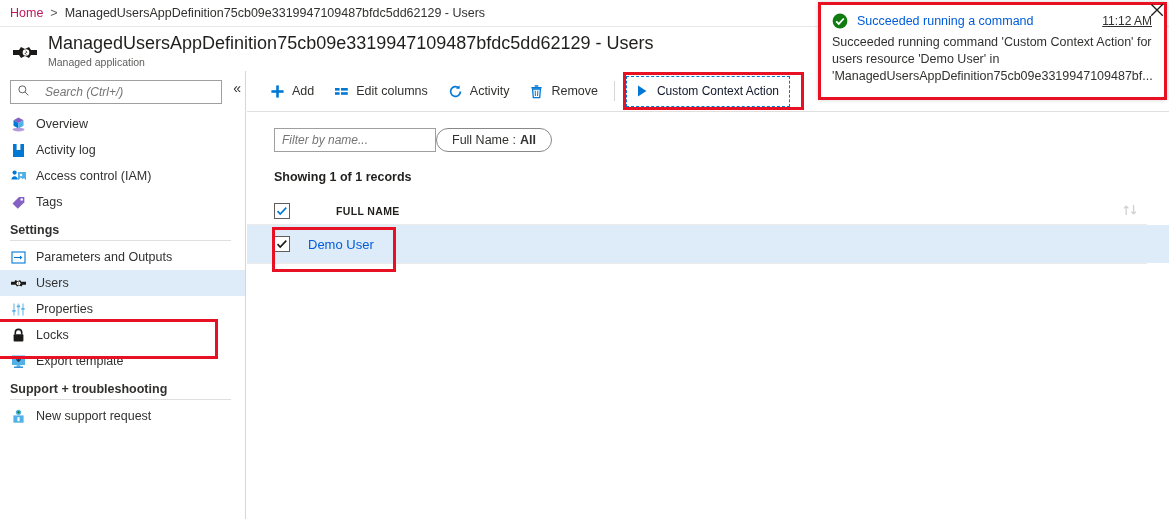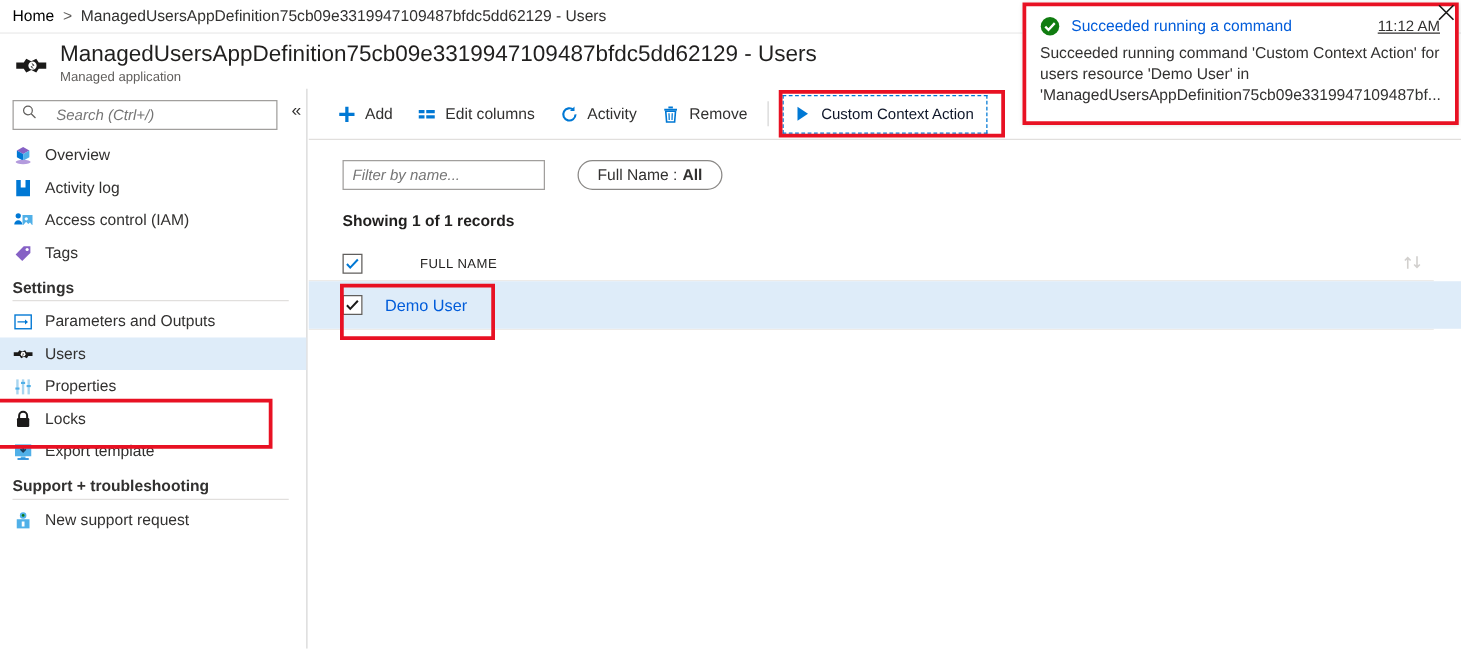--- a/index.html
+++ b/index.html
@@ -13,21 +13,21 @@
   #app { position: relative; width: 1169px; height: 519px; background: #fff; }
 
   
   #breadcrumb {
     position: absolute; left: 0; top: 0; width: 1169px; height: 27px;
     display: flex; align-items: center; padding-left: 10px;
     font-size: 12.5px; color: #323130;
     border-bottom: 1px solid #e8e8e8;
     background: #fff;
   }
-  #breadcrumb .home { color: #000000; cursor: pointer; }
+  #breadcrumb .home { color: #be185d; cursor: pointer; }
   #breadcrumb .sep { margin: 0 7px; color: #605e5c; }
   #breadcrumb .cur { color: #323130; }
 
   
   #titlebar {
     position: absolute; left: 0; top: 27px; width: 1169px; height: 44px;
     display: flex; align-items: flex-start; padding: 5px 0 0 10px;
     background: #fff;
   }
   #titlebar .tIcon { width: 32px; height: 32px; margin-top: 4px; flex: none; }
@@ -96,42 +96,42 @@
     background: #fff;
   }
   #filterrow { display: flex; align-items: center; padding: 16px 0 0 27px; }
   #filterInput {
     width: 162px; height: 24px; border: 1px solid #a19f9d; background: #fff;
     font-family: "Liberation Sans", sans-serif;
     font-size: 12px; font-style: italic; color: #605e5c;
     padding-left: 7px; outline: none;
   }
   #fullNamePill {
-    margin-left: 26px; height: 24px; border: 1px solid #8a8886; border-radius: 12px;
+    height: 24px; border: 1px solid #8a8886; border-radius: 12px;
     display: flex; align-items: center; padding: 0 15px;
     font-size: 12.5px; color: #323130; cursor: pointer; white-space: nowrap;
   }
   #fullNamePill b { margin-left: 4px; }
   #showing {
     padding: 18px 0 0 27px; font-size: 12.5px; font-weight: bold; color: #201f1e;
   }
 
   
   #table { margin-top: 14px; }
   #thead {
     display: flex; align-items: center; height: 26px;
     padding-left: 27px; position: relative;
   }
   .chk {
     width: 16px; height: 16px; border: 1px solid #605e5c; background: #fff;
     display: flex; align-items: center; justify-content: center; flex: none;
     cursor: pointer;
   }
   #thead .colname {
-    margin-left: 18px; font-size: 10.5px; font-weight: normal;
+    margin-left: 18px; font-size: 10.5px; font-weight: bold;
     letter-spacing: .35px; color: #201f1e; padding-left: 28px;
   }
   #sortIcon { position: absolute; right: 29px; top: 5px; }
   #headRule { height: 1px; background: #edebe9; margin: 0 22px 0 0; }
   #trow {
     display: flex; align-items: center; height: 38px;
     padding-left: 27px; background: #deecf9; position: relative;
   }
   #trow .cellname {
     margin-left: 18px; font-size: 13px; color: #015cda; cursor: pointer;

